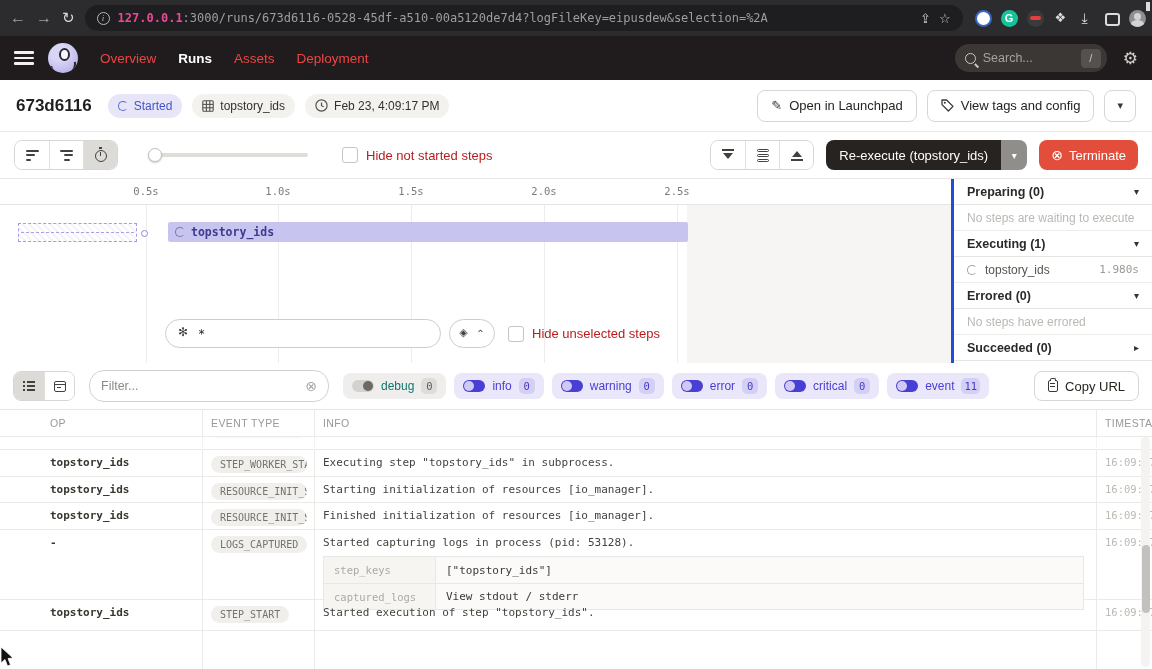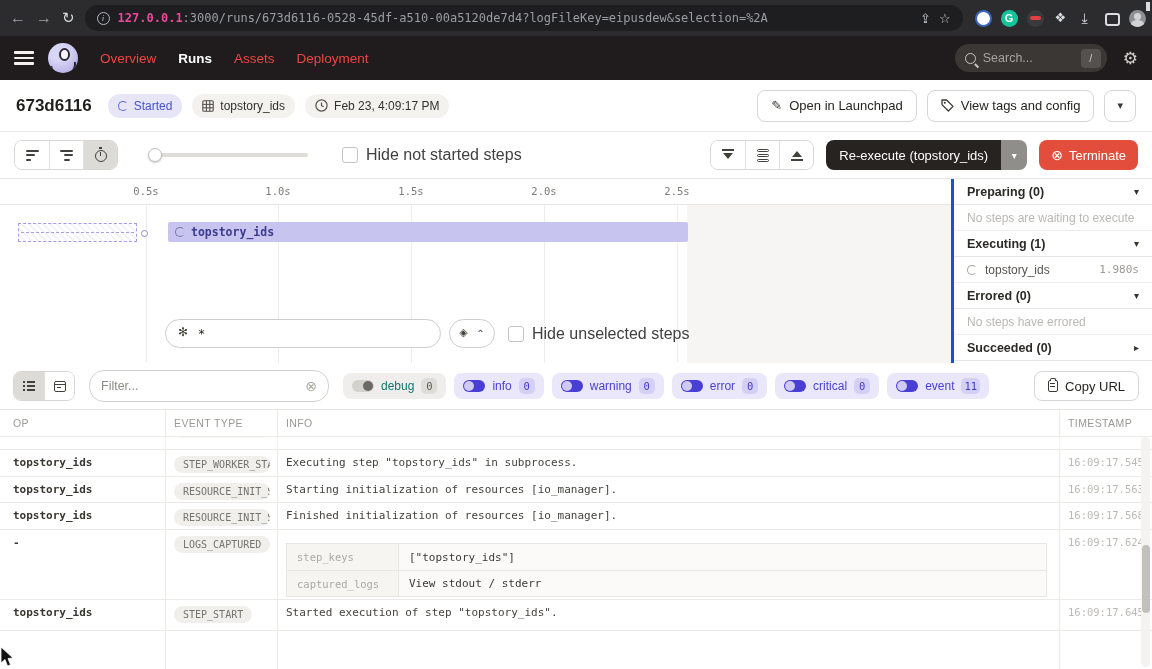--- a/index.html
+++ b/index.html
@@ -68,21 +68,21 @@
   .ic-lines i { height:2px; background:#43413c; border-radius:1px; display:block; }
   .ic-lines i:nth-child(2){ width:70%; } .ic-lines i:nth-child(3){ width:45%; }
   .ic-lines.shift i:nth-child(2){ margin-left:30%; width:70%; } .ic-lines.shift i:nth-child(3){ margin-left:30%; width:45%; }
   .ic-watch { width:12px; height:12px; border:1.8px solid #43413c; border-radius:50%; position:relative; margin-top:2px; }
   .ic-watch::before { content:""; position:absolute; left:3px; top:-4px; width:3px; height:2px; background:#43413c; }
   .ic-watch::after { content:""; position:absolute; left:4px; top:1px; width:1.6px; height:4px; background:#43413c; }
   .slider { width:160px; height:4px; background:#dfddda; border-radius:2px; margin-left:30px; position:relative; cursor:pointer; }
   .slider-knob { position:absolute; left:0px; top:-5px; width:14px; height:14px; background:#fff; border:1px solid #c2c0bc; border-radius:50%; box-shadow:0 1px 2px rgba(0,0,0,.2); }
   .chk-row { display:flex; align-items:center; gap:8px; margin-left:34px; cursor:pointer; }
   .chk { width:16px; height:16px; border:1px solid #c6c4c0; border-radius:3px; background:#fff; }
-  .chk-label { font-size:16px; color:#404040; }
+  .chk-label { font-size:13px; color:#b91c1c; }
   .tb-right { margin-left:auto; display:flex; align-items:center; gap:12px; }
   .ic-collapse { position:relative; width:12px; height:12px; }
   .ic-collapse::before { content:""; position:absolute; top:0; left:0; right:0; height:2px; background:#43413c; }
   .ic-collapse::after { content:""; position:absolute; top:4px; left:1px; border-left:5px solid transparent; border-right:5px solid transparent; border-top:6px solid #43413c; }
   .ic-expand { position:relative; width:12px; height:12px; }
   .ic-expand::before { content:""; position:absolute; bottom:0; left:0; right:0; height:2px; background:#43413c; }
   .ic-expand::after { content:""; position:absolute; bottom:4px; left:1px; border-left:5px solid transparent; border-right:5px solid transparent; border-bottom:6px solid #43413c; }
   .ic-rows { width:12px; display:flex; flex-direction:column; gap:2px; }
   .ic-rows i { height:3px; background:transparent; border:1.2px solid #43413c; border-radius:1.5px; display:block; }
   .btn-dark-group { display:flex; border-radius:8px; overflow:hidden; height:30px; cursor:pointer; }
@@ -148,21 +148,21 @@
   .lvl.off .lvl-label { color:#0f766e; } .lvl.on .lvl-label { color:#4a3fd4; }
   .lvl-count { min-width:16px; height:16px; border-radius:5px; font-size:10.5px; text-align:center; line-height:16px; padding:0 3px; }
   .lvl.off .lvl-count { background:#dedcd8; color:#5b5955; } .lvl.on .lvl-count { background:#d4d0f4; color:#4338ca; }
   .copy-url { margin-left:auto; height:30px; }
   .clip-glyph { width:10px; height:12px; border:1.4px solid #3a3833; border-radius:2px; position:relative; }
   .clip-glyph::before { content:""; position:absolute; left:1px; top:-3px; width:4px; height:2px; border:1.4px solid #3a3833; border-bottom:none; border-radius:2px 2px 0 0; background:#fff; }
   .clip-glyph::after { content:""; position:absolute; left:1px; top:2px; width:5px; height:1.2px; background:#3a3833; box-shadow:0 3px 0 #3a3833; }
 
   
   .log-table { position:relative; height:259px; overflow:hidden; }
-  .lt-row { display:grid; grid-template-columns:165px 112px 782px 93px; border-bottom:1px solid #eceae7; }
+  .lt-row { display:grid; grid-template-columns:165px 112px 782px 93px; border-bottom:1px solid #eceae7;padding-left:37px; }
   .lt-cell { padding:6px 8px; min-height:0; }
   .lt-cell + .lt-cell { border-left:1px solid #eceae7; }
   .lt-head { height:27px; }
   .lt-head .lt-cell { padding:7px 8px; font-size:10.5px; letter-spacing:.4px; color:#9b9995; font-family:"Liberation Sans",sans-serif; }
   .lt-head .lt-cell:first-child { padding-left:13px; }
   .op-cell { padding-left:13px; font-size:11px; font-weight:700; color:#38362f; }
   .chip { display:inline-block; background:#f0efec; border-radius:9px; padding:3px 9px; font-size:10px; color:#75736e; white-space:nowrap; max-width:96px; overflow:hidden; text-overflow:clip; }
   .info-cell { font-size:11px; color:#45423e; }
   .ts-cell { font-size:10.5px; color:#bcbab4; }
   .row-partial { height:13px; overflow:hidden; position:relative; border-bottom:1px solid #eceae7; }
@@ -478,20 +478,21 @@
       <div class="lt-cell op-cell">topstory_ids</div>
       <div class="lt-cell"><span class="chip">RESOURCE_INIT_SUCC…</span></div>
       <div class="lt-cell info-cell">Finished initialization of resources [io_manager].</div>
       <div class="lt-cell ts-cell">16:09:17.568</div>
     </div>
 
     <div class="lt-row" style="height:70px">
       <div class="lt-cell op-cell">-</div>
       <div class="lt-cell"><span class="chip">LOGS_CAPTURED</span></div>
       <div class="lt-cell info-cell">
+        <div>Started capturing logs in process (pid: 53128).</div>
         <div class="meta-table">
           <div class="meta-row">
             <div class="meta-key">step_keys</div>
             <div class="meta-val">["topstory_ids"]</div>
           </div>
           <div class="meta-row">
             <div class="meta-key">captured_logs</div>
             <div class="meta-val">View stdout / stderr</div>
           </div>
         </div>

